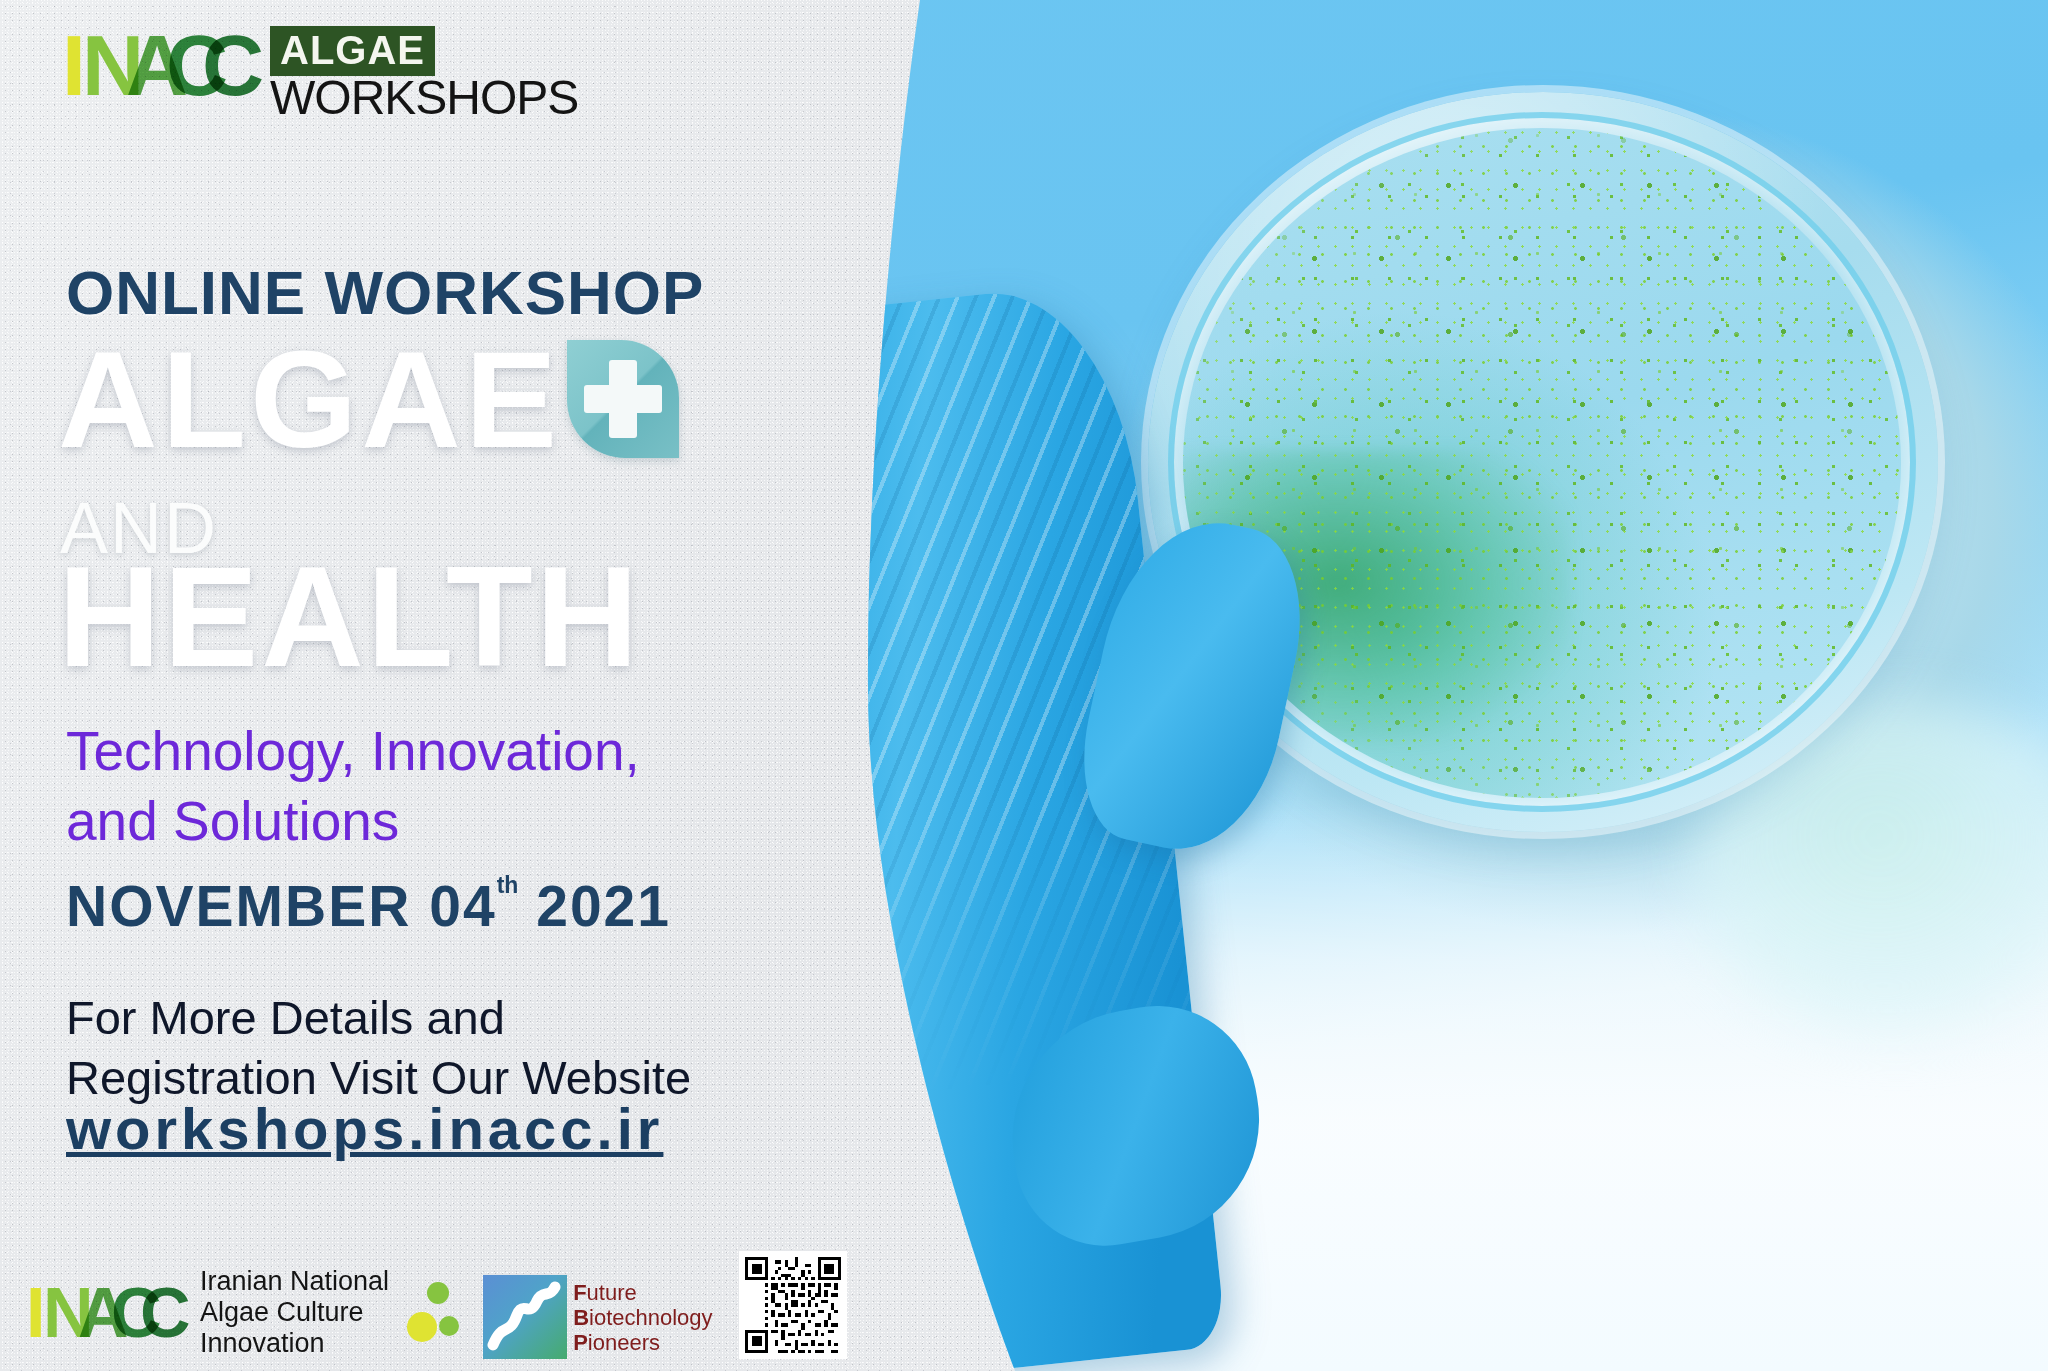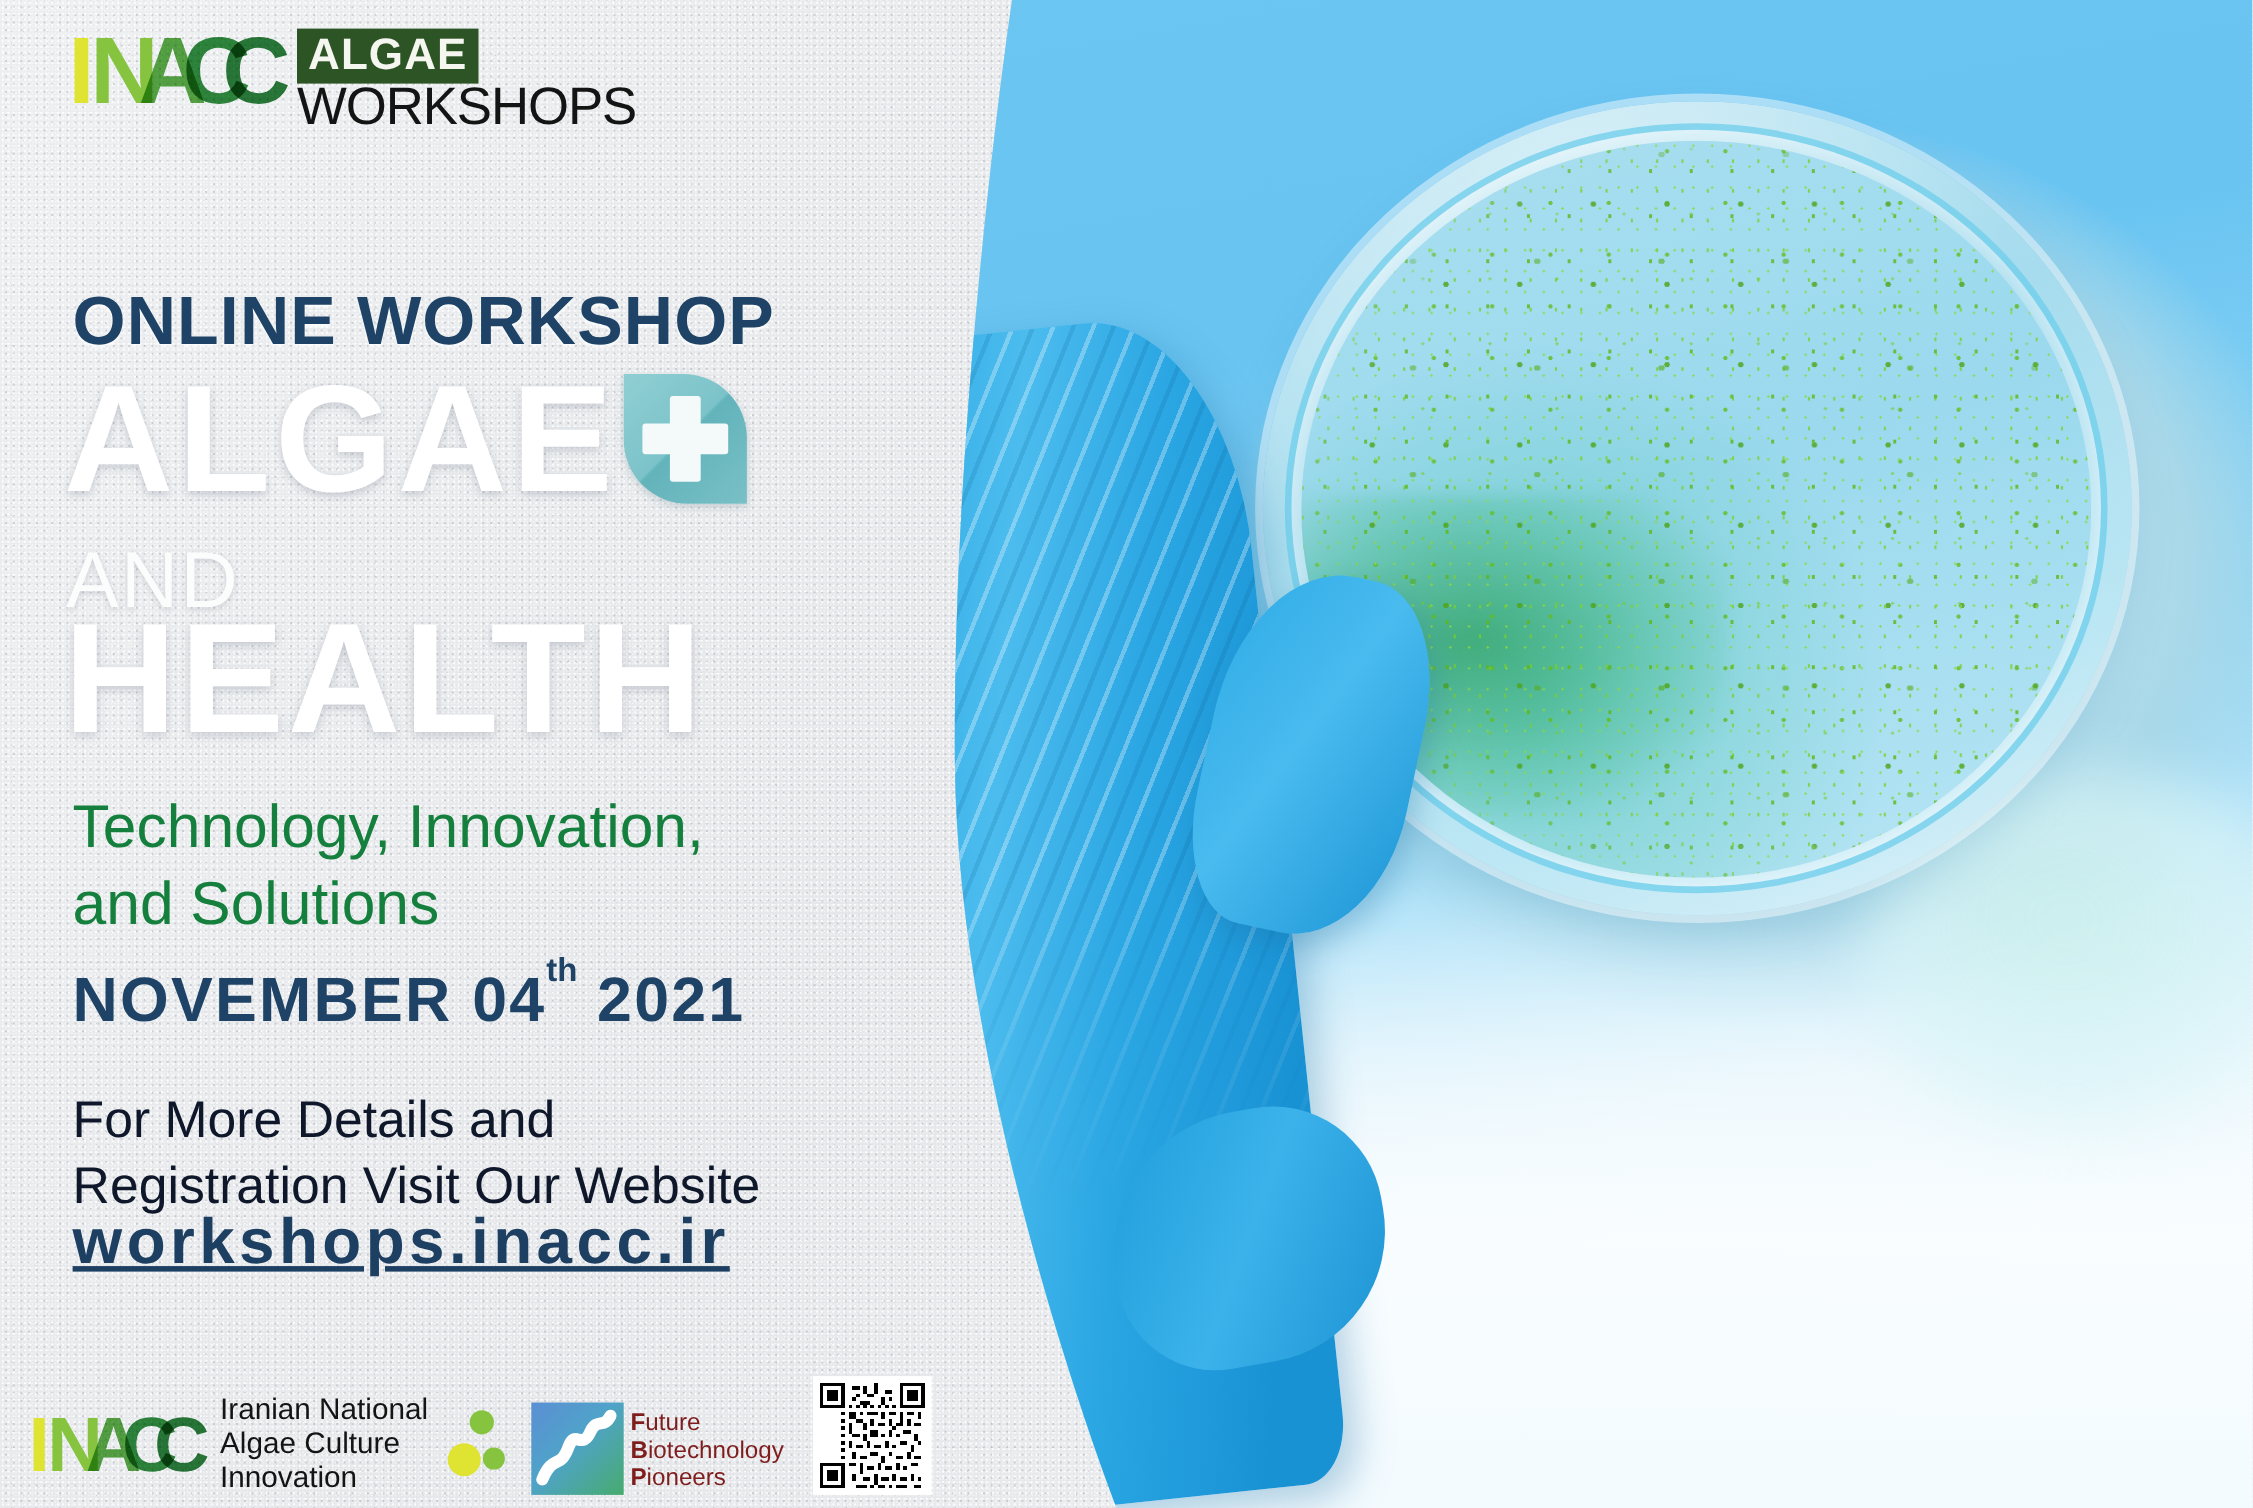--- a/index.html
+++ b/index.html
@@ -234,34 +234,34 @@
     font-weight:700;
     font-size:142px; line-height:142px;
     letter-spacing:3px;
     font-stretch:condensed;
     text-shadow:0 3px 9px rgba(120,130,145,.35);
     text-align:center;
   }
 
   .subtitle{
     position:absolute; left:66px; top:716px;
-    color:#15803d;
+    color:#6d28d9;
     font-weight:400;
     font-size:55px; line-height:70px;
     font-stretch:condensed;
     max-width:640px;
   }
   .event-date{
     position:absolute; left:66px; top:870px;
     color:#1f4366;
     font-weight:700;
     font-size:57px; line-height:57px;
     letter-spacing:2px;
   }
-  .event-date sup{ font-size:30px; top:-.55em; position:relative; letter-spacing:0; }
+  .event-date sup{ font-size:23px; top:-.55em; position:relative; letter-spacing:0; }
 
   .reg-note{
     position:absolute; left:66px; top:988px;
     color:#0f172a;
     font-weight:400;
     font-size:47px; line-height:60px;
     font-stretch:condensed;
     max-width:660px;
   }
   .website{

